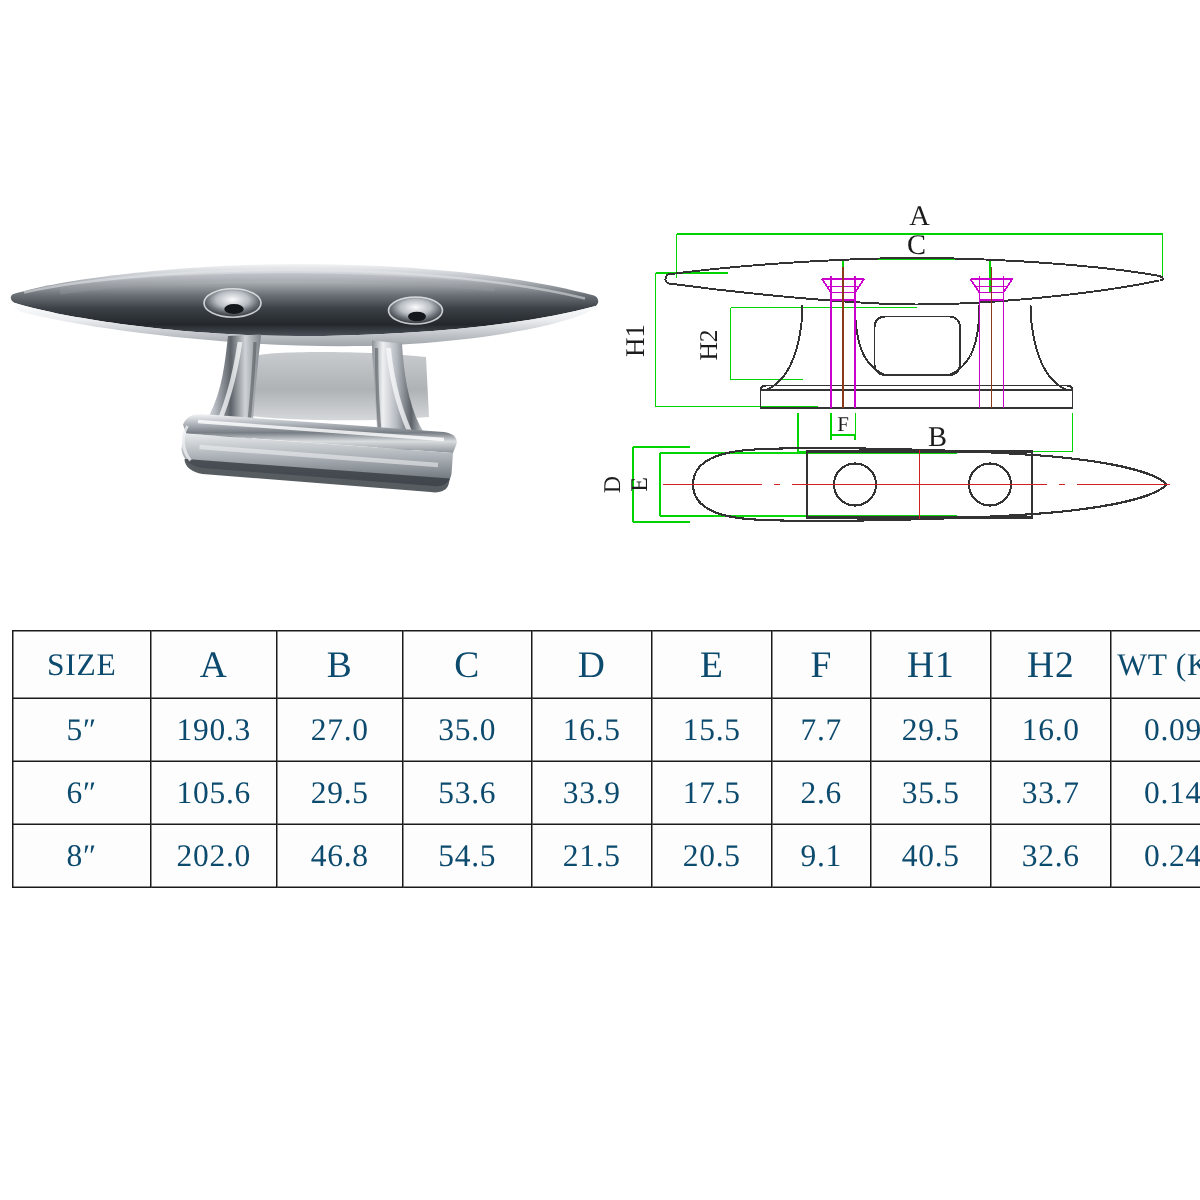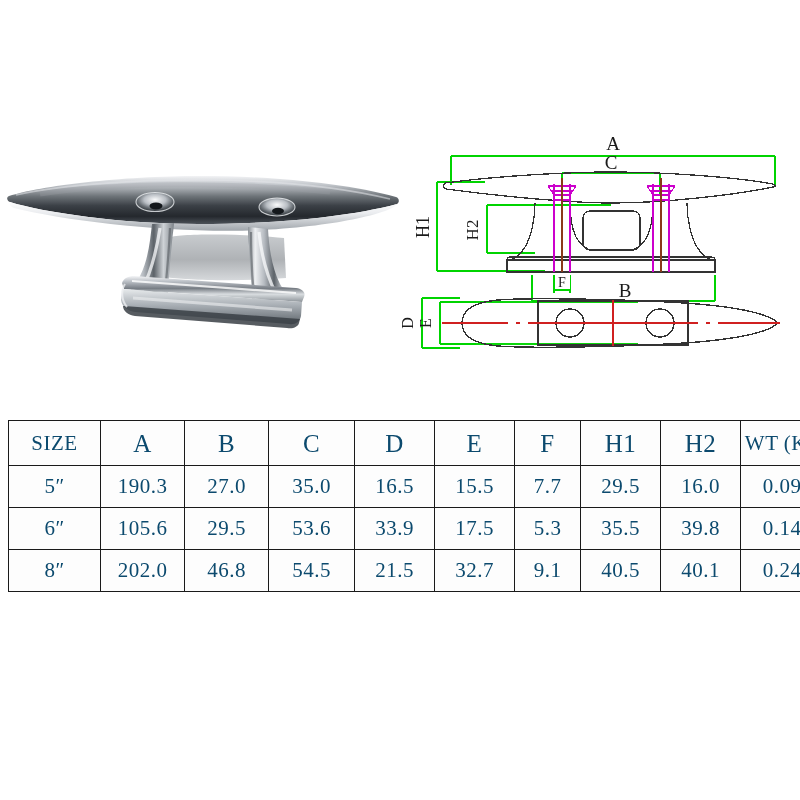--- a/index.html
+++ b/index.html
@@ -420,32 +420,32 @@
         <td>16.0</td>
         <td>0.090</td>
       </tr>
       <tr>
         <td class="size-cell">6″</td>
         <td>105.6</td>
         <td>29.5</td>
         <td>53.6</td>
         <td>33.9</td>
         <td>17.5</td>
-        <td>5.3</td>
+        <td>2.6</td>
         <td>35.5</td>
-        <td>39.8</td>
+        <td>33.7</td>
         <td>0.140</td>
       </tr>
       <tr>
         <td class="size-cell">8″</td>
         <td>202.0</td>
         <td>46.8</td>
         <td>54.5</td>
         <td>21.5</td>
-        <td>32.7</td>
+        <td>20.5</td>
         <td>9.1</td>
         <td>40.5</td>
-        <td>40.1</td>
+        <td>32.6</td>
         <td>0.240</td>
       </tr>
     </tbody>
   </table>
 </div>
 
 </body></html>

